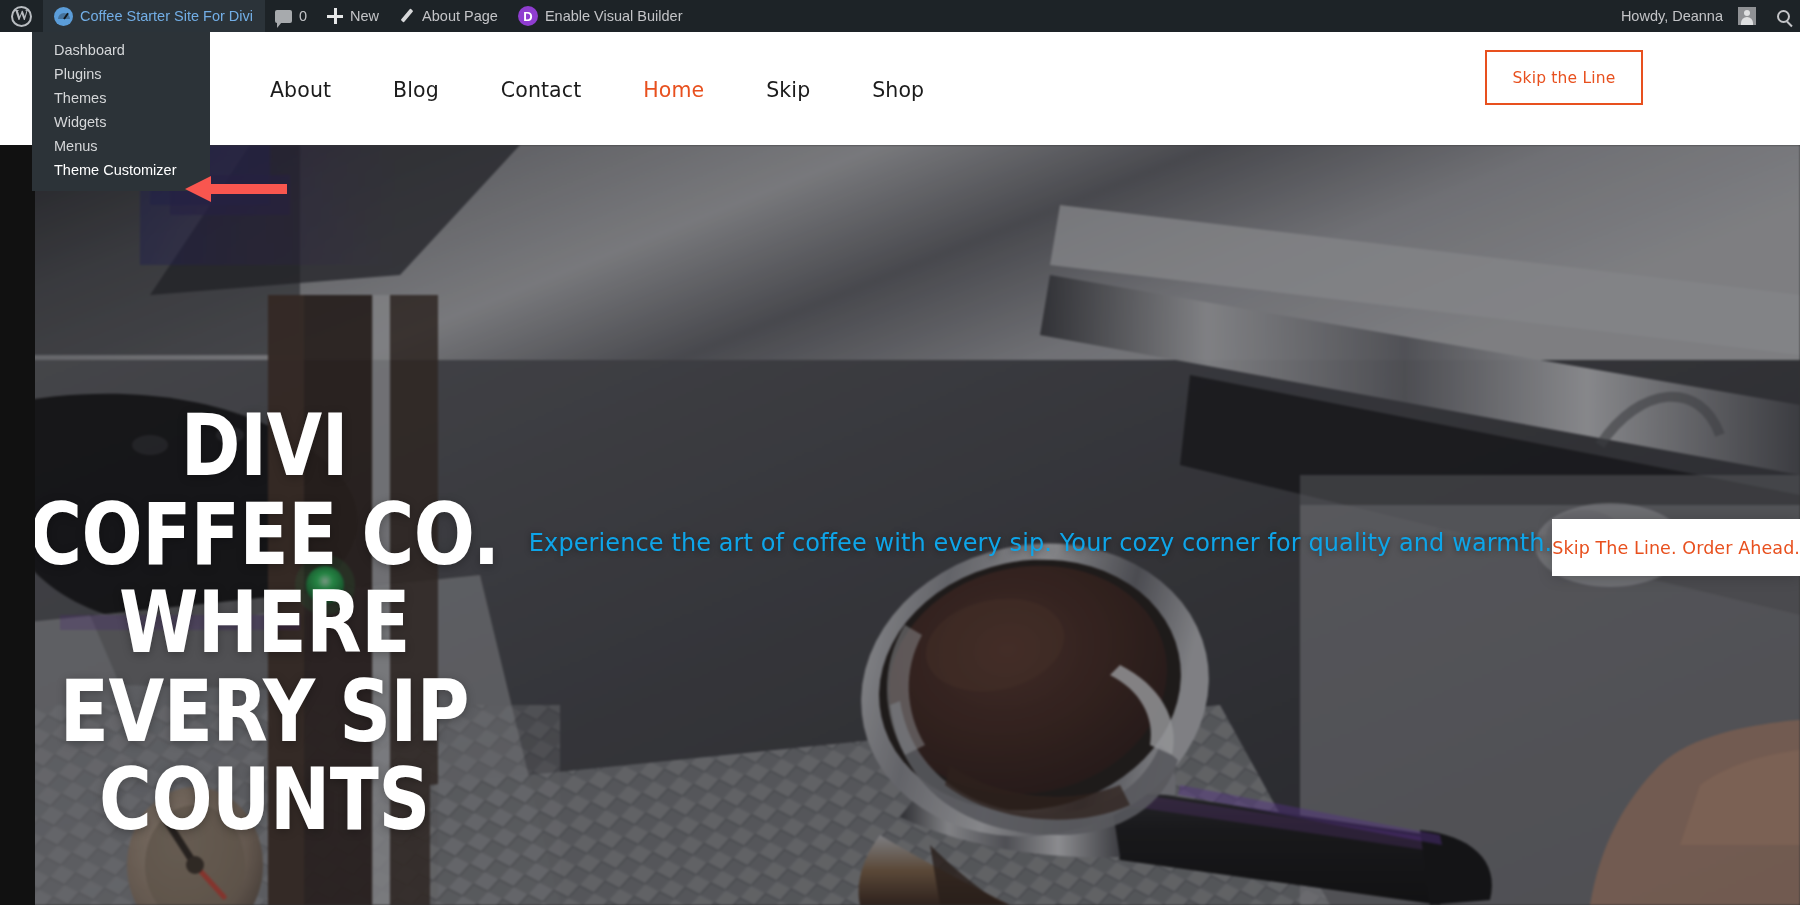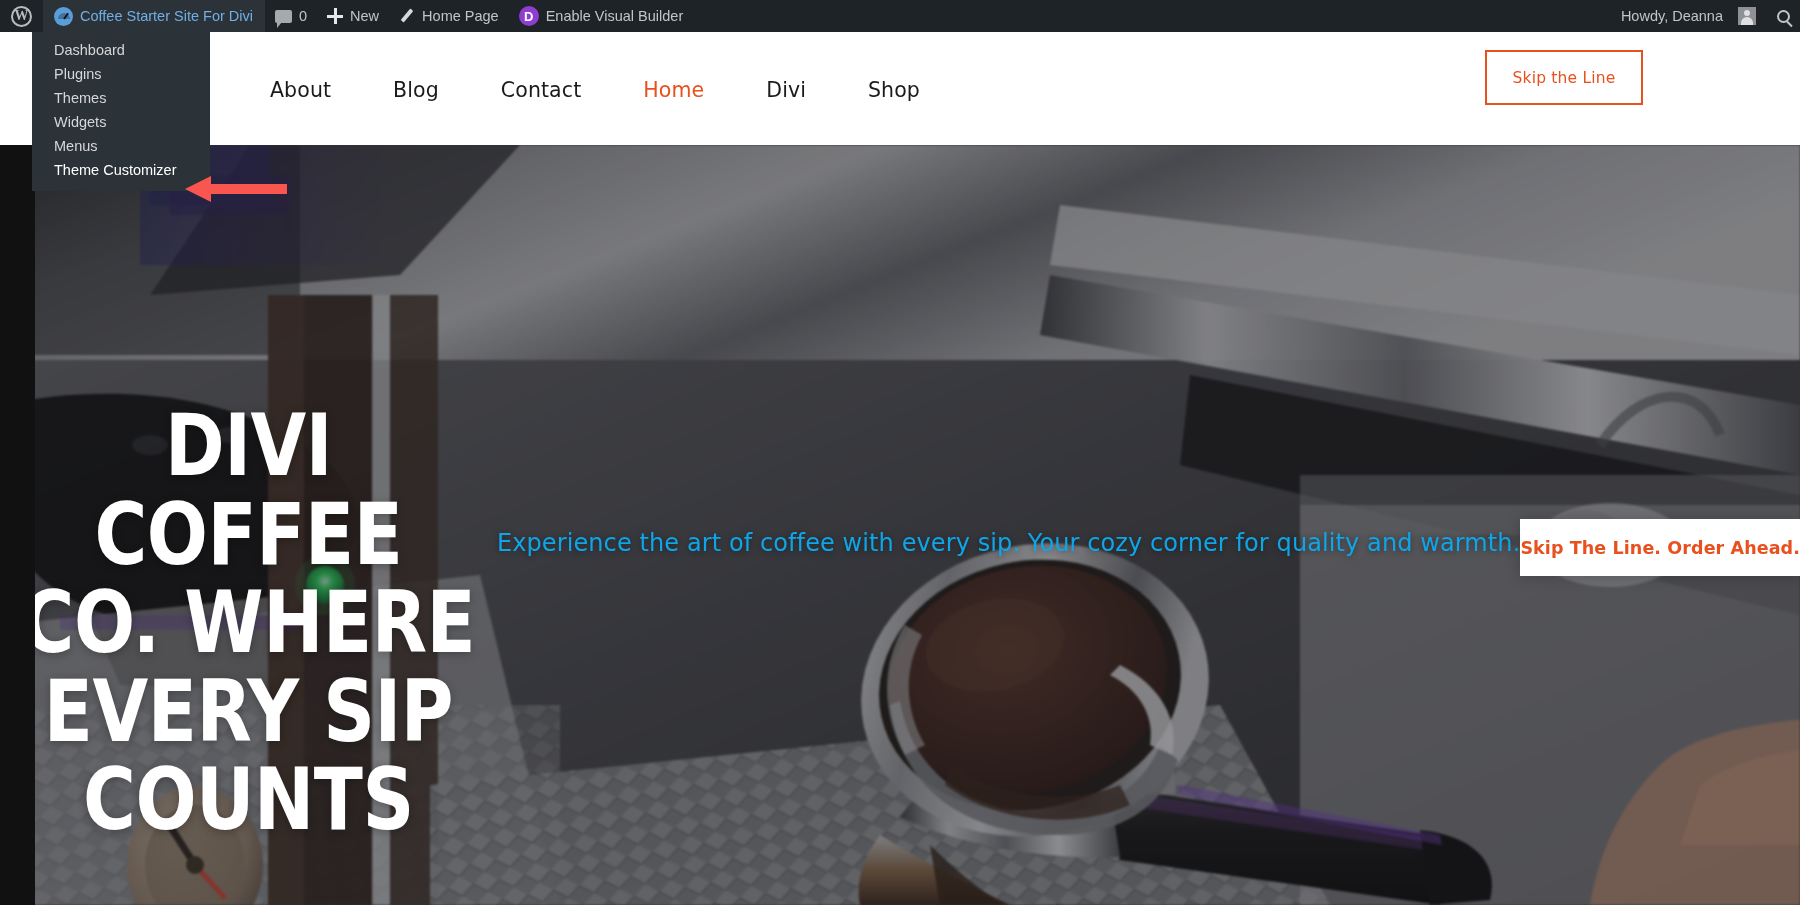--- a/index.html
+++ b/index.html
@@ -330,21 +330,21 @@
     width: 287px;
     height: 57px;
     background: #ffffff;
     border: none;
     display: flex;
     align-items: center;
     justify-content: center;
     color: #e8501e;
     font-family: "DejaVu Sans", sans-serif;
     font-size: 17.5px;
-    font-weight: 700;
+    font-weight: 400;
     letter-spacing: .1px;
     cursor: pointer;
     box-shadow: 0 1px 14px rgba(0,0,0,.20);
     white-space: nowrap;
   }
 
   
   .annot-arrow {
     position: absolute;
     left: 185px;
@@ -523,21 +523,21 @@
   </div>
 
   <div class="left-gutter"></div>
 
   <div class="site-header">
     <nav class="nav">
       <a href="#">About</a>
       <a href="#">Blog</a>
       <a href="#">Contact</a>
       <a href="#" class="active">Home</a>
-      <a href="#">Divi</a>
+      <a href="#">Skip</a>
       <a href="#">Shop</a>
     </nav>
     <button class="header-cta">Skip the Line</button>
   </div>
 
   <div class="adminbar">
     <div class="ab-item wplogo">
       <span class="wp-mark"></span>
     </div>
 
@@ -551,21 +551,21 @@
       <span>0</span>
     </div>
 
     <div class="ab-item">
       <span class="plus-icon"></span>
       <span>New</span>
     </div>
 
     <div class="ab-item">
       <span class="pencil-icon"></span>
-      <span>Home Page</span>
+      <span>About Page</span>
     </div>
 
     <div class="ab-item">
       <span class="divi-icon">D</span>
       <span>Enable Visual Builder</span>
     </div>
 
     <div class="ab-spacer"></div>
 
     <div class="ab-right">

